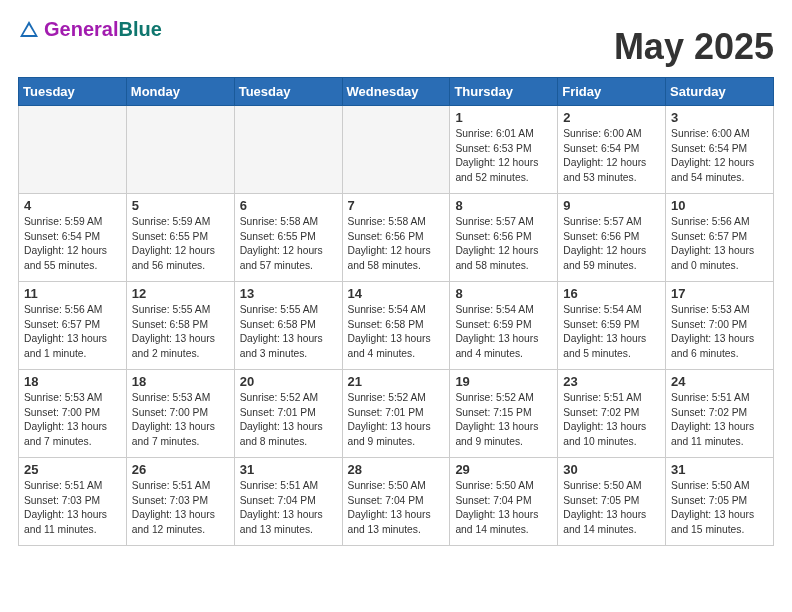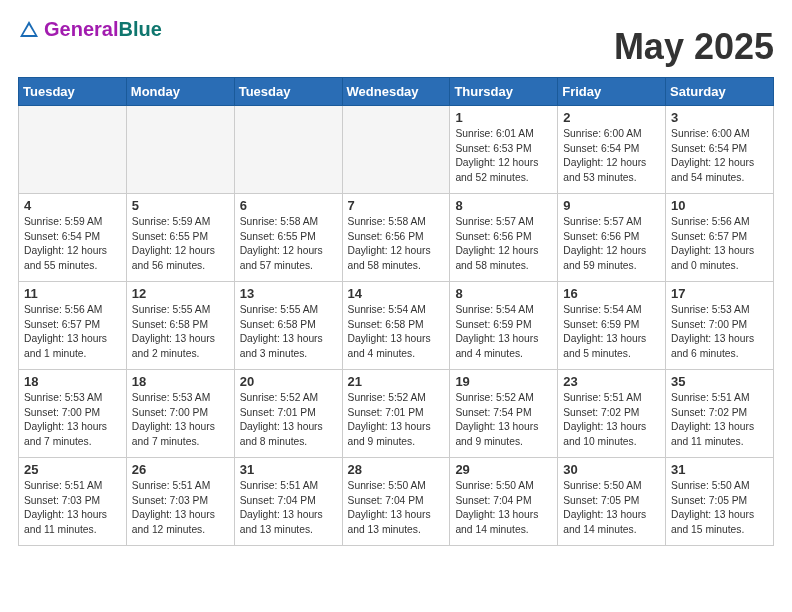--- a/index.html
+++ b/index.html
@@ -278,33 +278,33 @@
           <td>
             <span class="day-number">21</span>
             <div class="day-info">Sunrise: 5:52 AM
 Sunset: 7:01 PM
 Daylight: 13 hours
 and 9 minutes.</div>
           </td>
           <td>
             <span class="day-number">19</span>
             <div class="day-info">Sunrise: 5:52 AM
-Sunset: 7:54 PM
+Sunset: 7:15 PM
 Daylight: 13 hours
 and 9 minutes.</div>
           </td>
           <td>
             <span class="day-number">23</span>
             <div class="day-info">Sunrise: 5:51 AM
 Sunset: 7:02 PM
 Daylight: 13 hours
 and 10 minutes.</div>
           </td>
           <td>
-            <span class="day-number">35</span>
+            <span class="day-number">24</span>
             <div class="day-info">Sunrise: 5:51 AM
 Sunset: 7:02 PM
 Daylight: 13 hours
 and 11 minutes.</div>
           </td>
         </tr>
         <tr>
           <td>
             <span class="day-number">25</span>
             <div class="day-info">Sunrise: 5:51 AM

